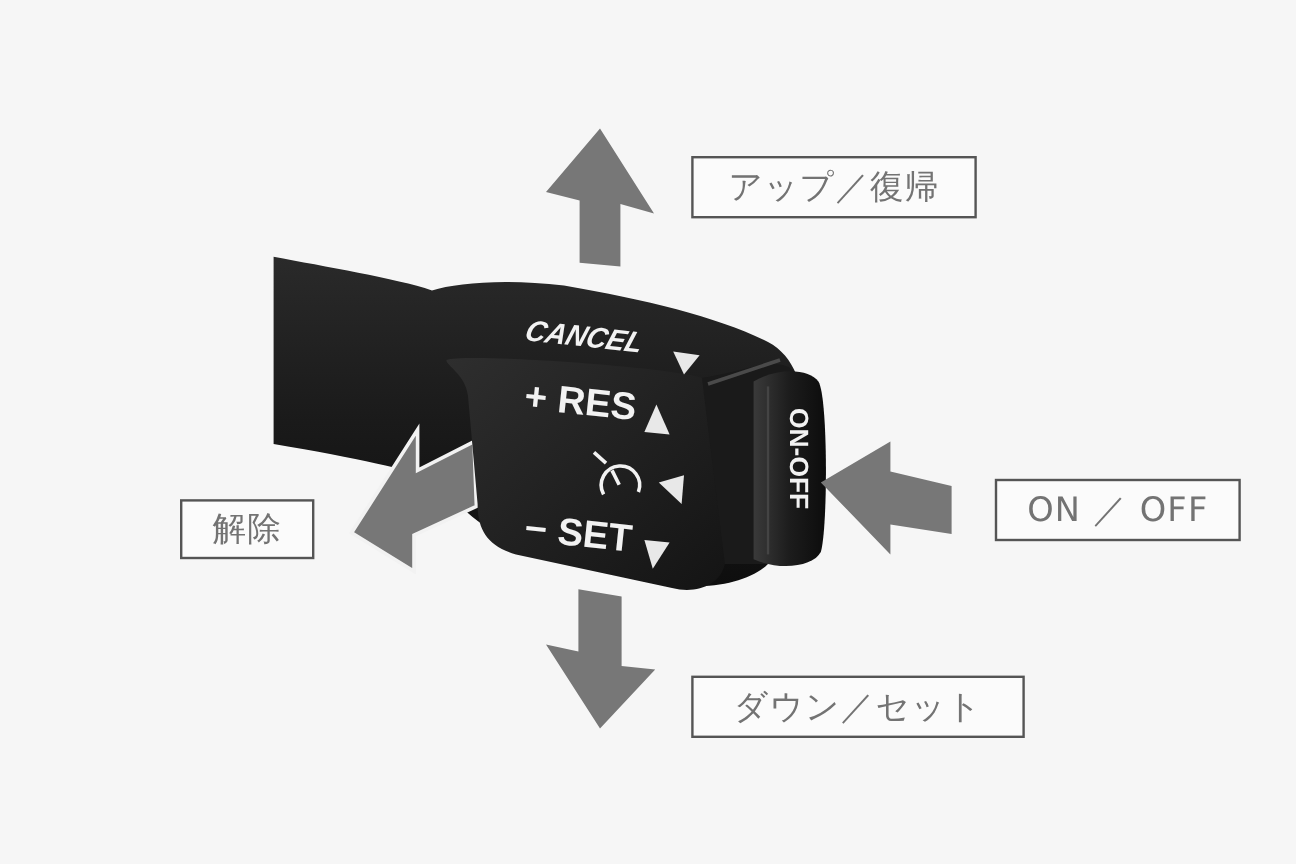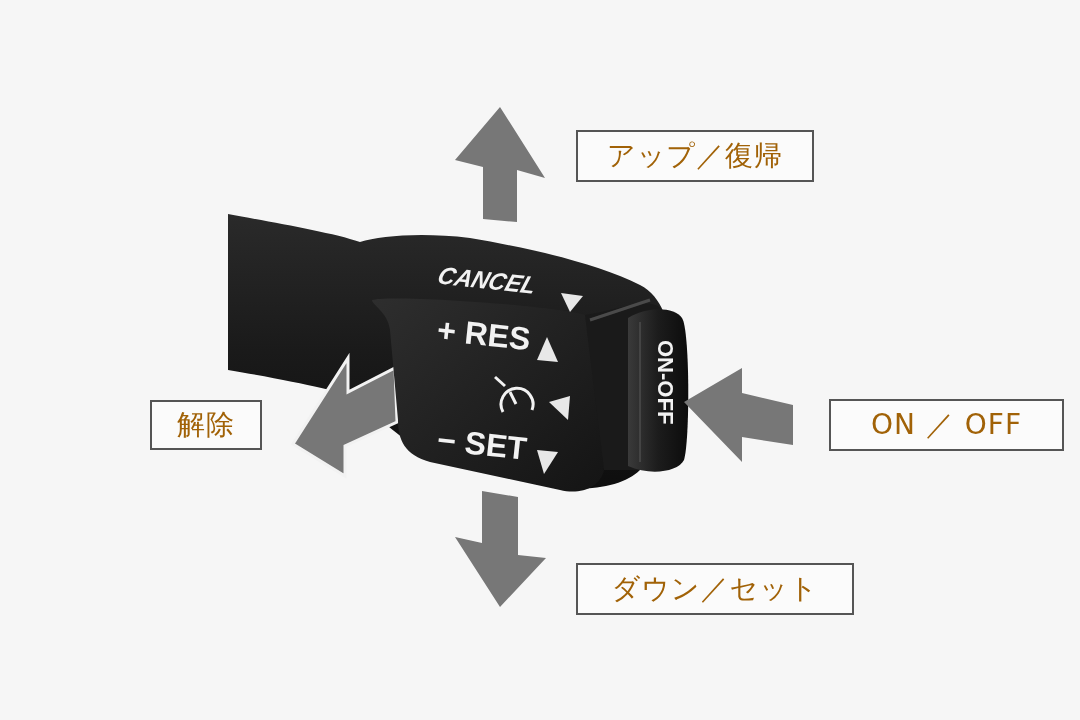--- a/index.html
+++ b/index.html
@@ -7,29 +7,29 @@
     width: 1080px; height: 720px; overflow: hidden;
     background: #f6f6f6;
     font-family: "DejaVu Sans", sans-serif;
     position: relative;
   }
   .stage { position: absolute; left: 0; top: 0; width: 1080px; height: 720px; }
   .label {
     position: absolute;
     background: #fbfbfb;
     border: 2px solid #555;
-    color: #a16207;
+    color: #737373;
     font-family: "DejaVu Sans", sans-serif;
     display: flex; align-items: center; justify-content: center;
     box-sizing: border-box;
     letter-spacing: 1px;
   }
   #lbl-up { left: 576px; top: 130px; width: 238px; height: 52px; font-size: 28px; }
-  #lbl-cancel { left: 150px; top: 400px; width: 112px; height: 50px; font-size: 28px; }
-  #lbl-onoff { left: 829px; top: 399px; width: 235px; height: 52px; font-size: 28px; }
+  #lbl-cancel { left: 150px; top: 416px; width: 112px; height: 50px; font-size: 28px; }
+  #lbl-onoff { left: 829px; top: 399px; width: 205px; height: 52px; font-size: 28px; }
   #lbl-down { left: 576px; top: 563px; width: 278px; height: 52px; font-size: 28px; }
   svg text { font-family: "Liberation Sans", sans-serif; }
 </style>
 </head>
 <body>
 
 <div class="stage">
 
   <svg width="1080" height="720" viewBox="0 0 1080 720" style="position:absolute;left:0;top:0;">
     <defs>

